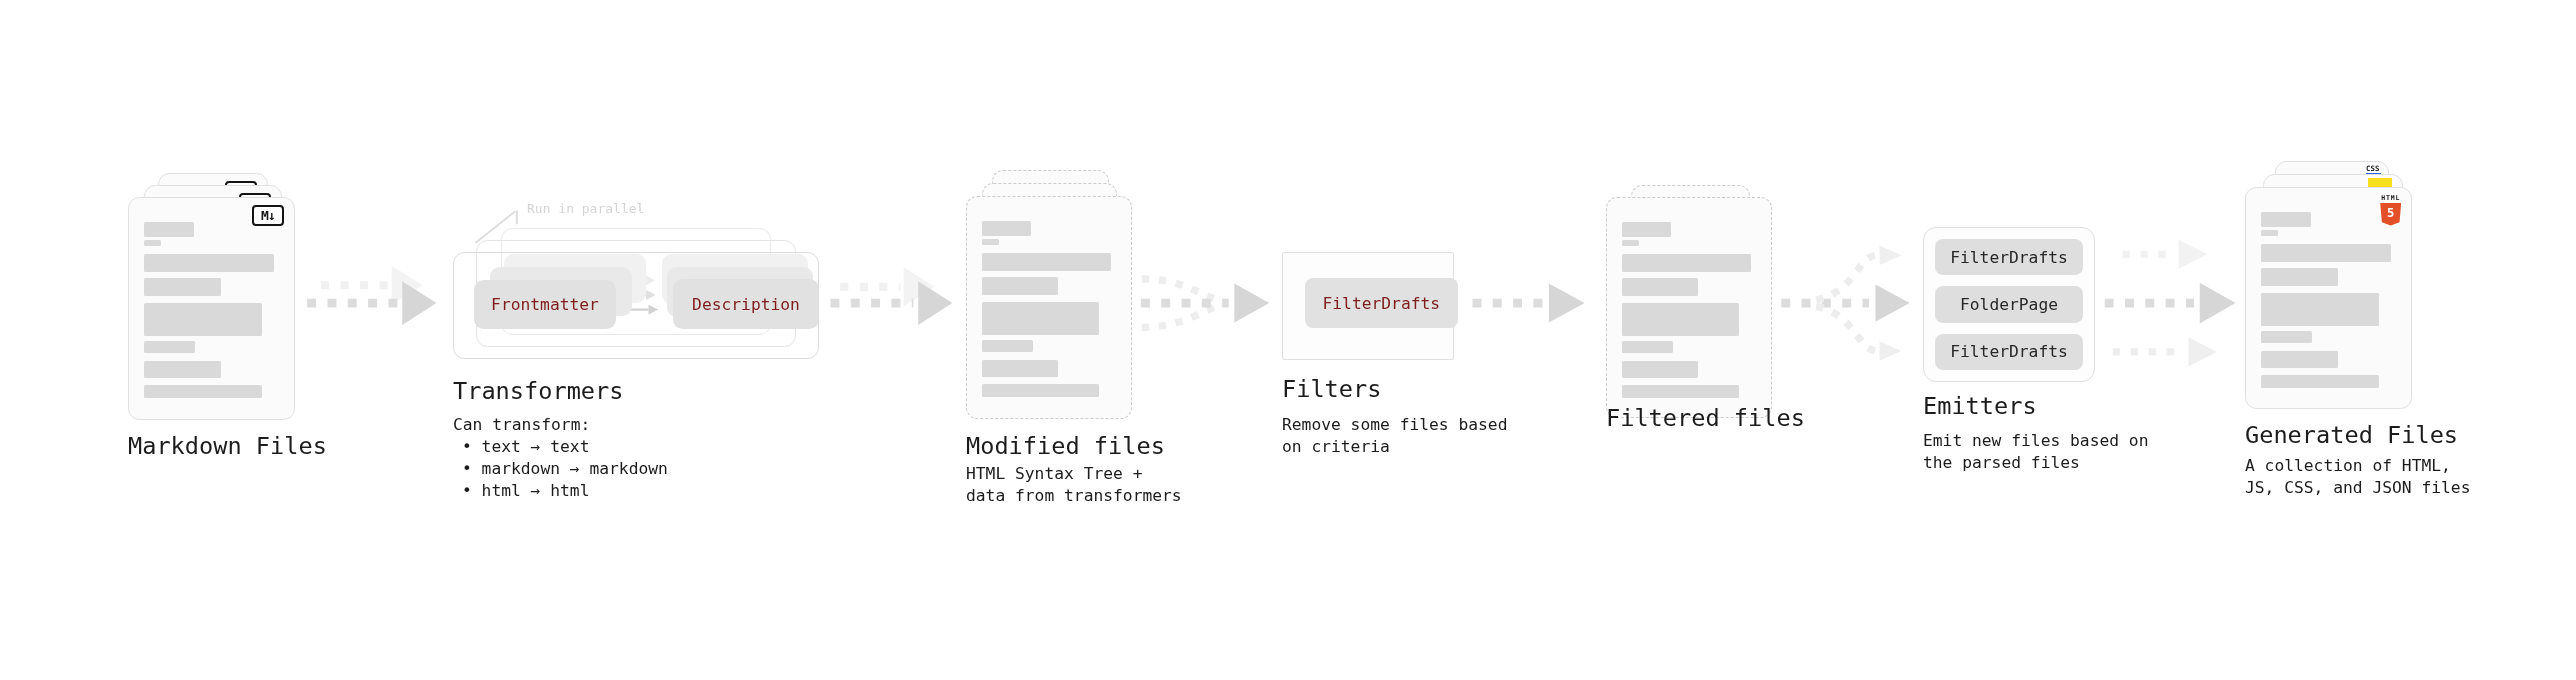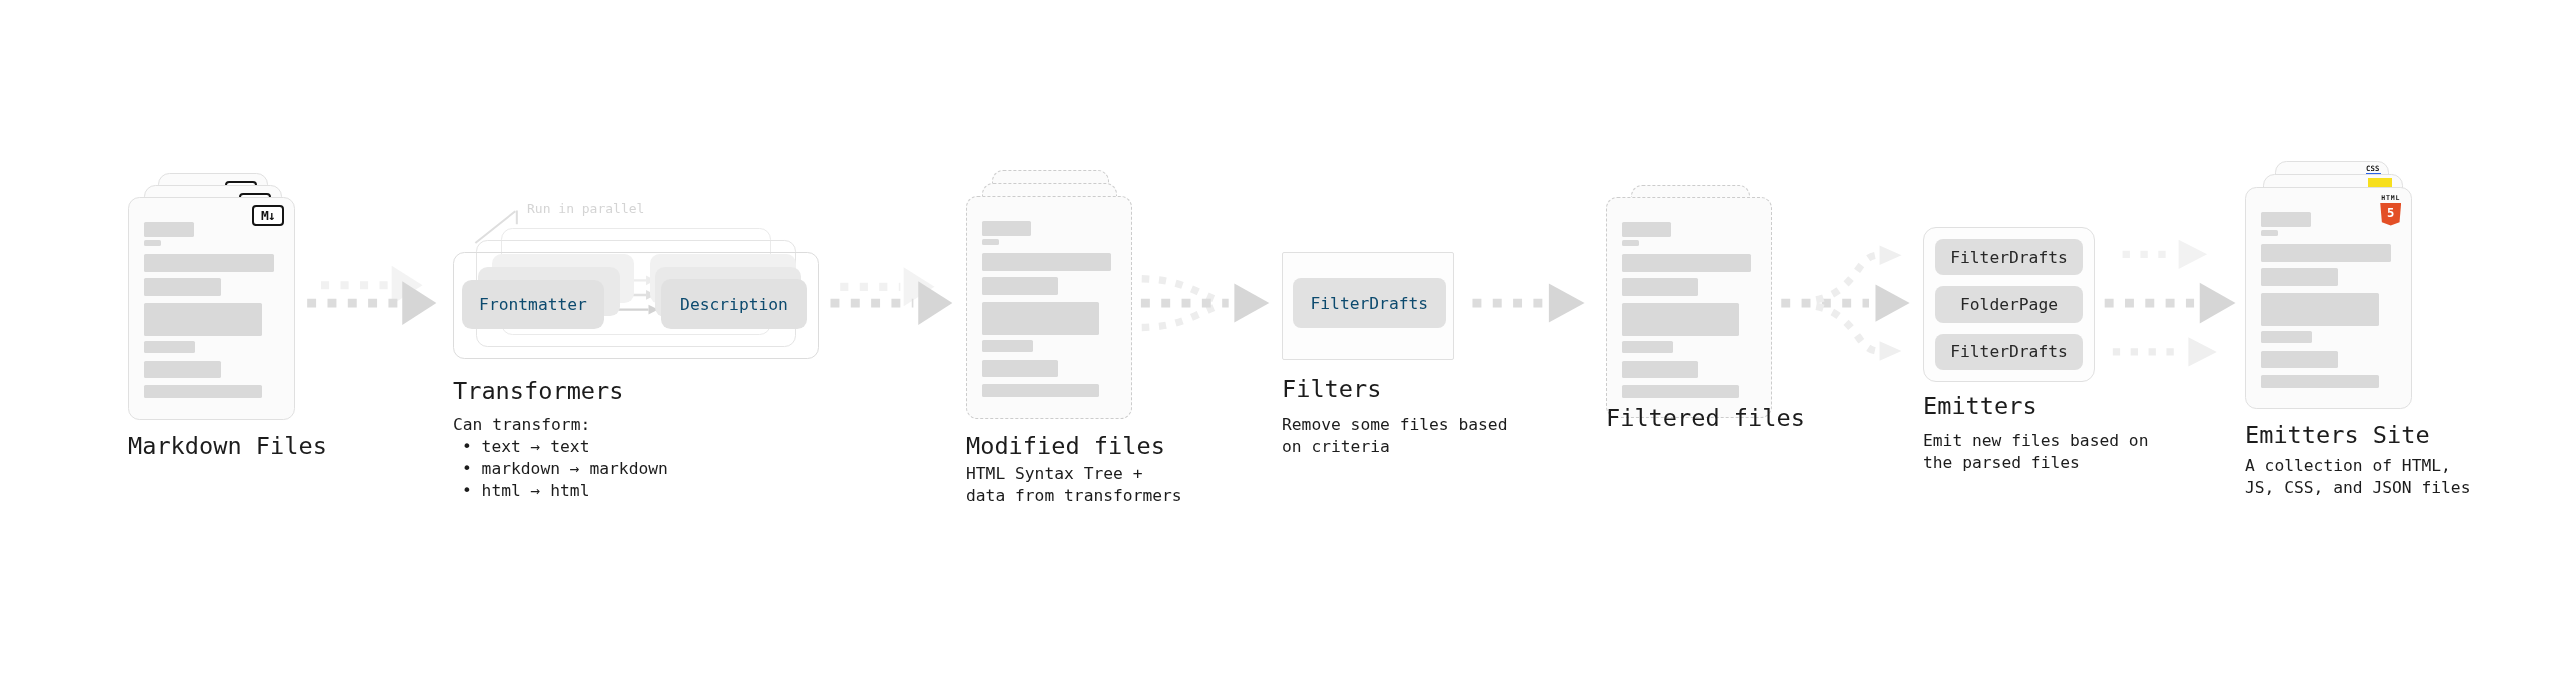--- a/index.html
+++ b/index.html
@@ -36,21 +36,21 @@
     display:flex;align-items:flex-start;justify-content:center;
     color:#ffffff;font-size:12.2px;font-weight:700;line-height:21px;
   }
 
   
   .frame-card{position:absolute;background:transparent;border:1.6px solid #e4e4e4;border-radius:11.4px;box-sizing:border-box;}
 
   
   .pill{
     position:absolute;background:#e1e1e1;border-radius:9.8px;display:flex;align-items:center;justify-content:center;
-    font-size:16.3px;color:#0c4a6e;box-sizing:border-box;
+    font-size:16.3px;color:#7f1d1d;box-sizing:border-box;margin-left:12px;
   }
   .pill.echo1{background:#e9e9e9;}
   .pill.echo2{background:#f1f1f1;}
 
   
   .box-card{position:absolute;background:#fdfdfd;border:1.6px solid #e0e0e0;border-radius:2px;box-sizing:border-box;}
 
   .emitter-pills{position:absolute;left:1923px;top:227px;width:172px;height:155px;border:1.6px solid #e0e0e0;
     border-radius:13px;background:#fdfdfd;box-sizing:border-box;display:flex;flex-direction:column;gap:10.6px;padding:10.6px;}
   .emitter-pill{position:static;flex:1;border-radius:8.1px;background:#dedede;display:flex;align-items:center;justify-content:center;
@@ -245,19 +245,19 @@
       </div>
     <div class="doc-bar" style="top: 24.4px; height: 14.6px; width: calc(37% - 10.8px);"></div>
         <div class="doc-bar" style="top: 42px; height: 5.7px; width: calc(13% - 3.8px);"></div>
         <div class="doc-bar" style="top: 56px; height: 18px; width: calc(96% - 28px);"></div>
         <div class="doc-bar" style="top: 80px; height: 18px; width: calc(57% - 16.7px);"></div>
         <div class="doc-bar" style="top: 105px; height: 32.5px; width: calc(87% - 25.5px);"></div>
         <div class="doc-bar" style="top: 143px; height: 12.2px; width: calc(38% - 11px);"></div>
         <div class="doc-bar" style="top: 163px; height: 17px; width: calc(57% - 16.7px);"></div>
         <div class="doc-bar" style="top: 187px; height: 13px; width: calc(87% - 25.5px);"></div>
       </div>
-    <div class="stage-title" style="left:2245px;top:421px;">Emitters Site</div>
+    <div class="stage-title" style="left:2245px;top:421px;">Generated Files</div>
     <div class="stage-desc" style="left:2245px;top:455px;">A collection of HTML,
 JS, CSS, and JSON files</div>
   </div>
 
 </div>
 
 
 </body></html>

